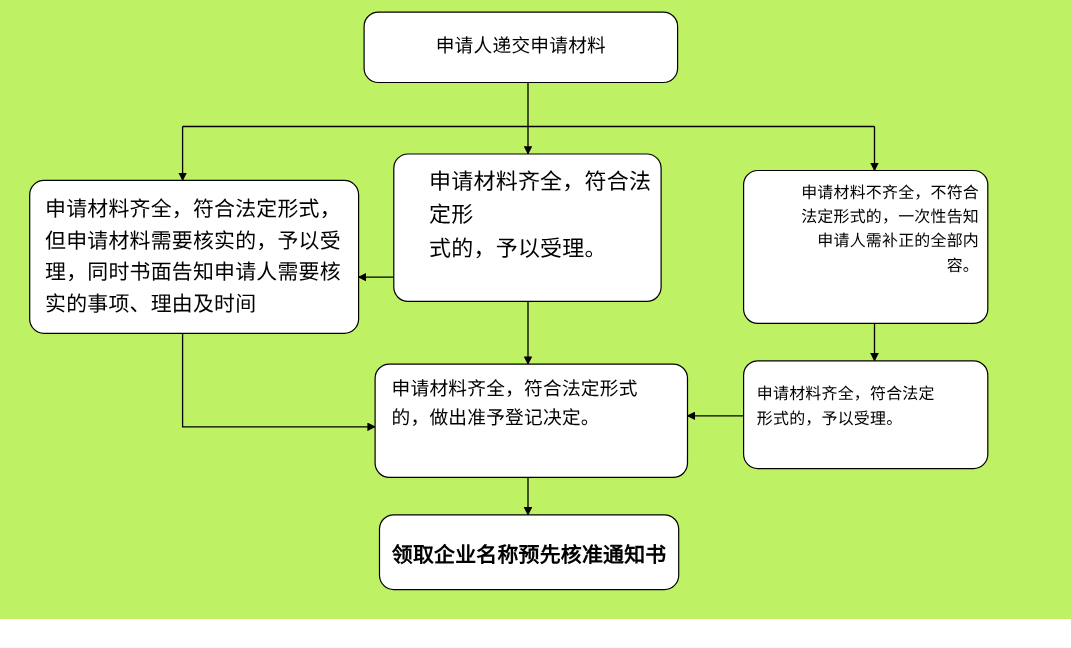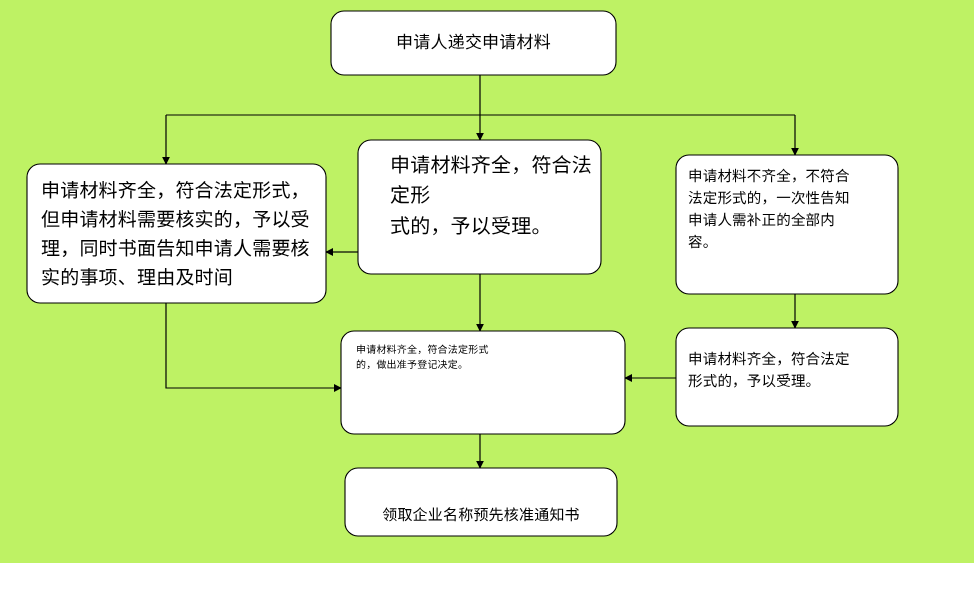--- a/index.html
+++ b/index.html
@@ -102,26 +102,26 @@
   <div class="node-label centered" style="left:331px; top:11px; width:285px; height:64px; display:flex; align-items:center; justify-content:center; font-size:17px;">申请人递交申请材料</div>
 
   <div class="node-label" style="left:41px; top:176px; width:276px; font-size:19px;">申请材料齐全，符合法定形式，
 但申请材料需要核实的，予以受
 理，同时书面告知申请人需要核
 实的事项、理由及时间</div>
 
   <div class="node-label" style="left:390px; top:150px; width:222px; font-size:20px;">申请材料齐全，符合法定形
 式的，予以受理。</div>
 
-  <div class="node-label" style="left:688px; top:165px; width:202px; font-size:14.5px;">申请材料不齐全，不符合
+  <div class="node-label" style="left:688px; top:165px; width:202px; font-size:14.5px;text-align:right;">申请材料不齐全，不符合
 法定形式的，一次性告知
 申请人需补正的全部内
 容。</div>
 
-  <div class="node-label" style="left:356px; top:342px; width:260px; font-size:10px;">申请材料齐全，符合法定形式
+  <div class="node-label" style="left:356px; top:342px; width:260px; font-size:17px;">申请材料齐全，符合法定形式
 的，做出准予登记决定。</div>
 
   <div class="node-label" style="left:688px; top:348px; width:202px; font-size:14.5px;">申请材料齐全，符合法定
 形式的，予以受理。</div>
 
-  <div class="node-label centered" style="left:345px; top:504px; width:272px; font-size:15px;">领取企业名称预先核准通知书</div>
+  <div class="node-label centered" style="left:345px; top:491px; width:272px; font-size:19px;font-weight:bold;">领取企业名称预先核准通知书</div>
 
 </div>
 
 </body></html>

